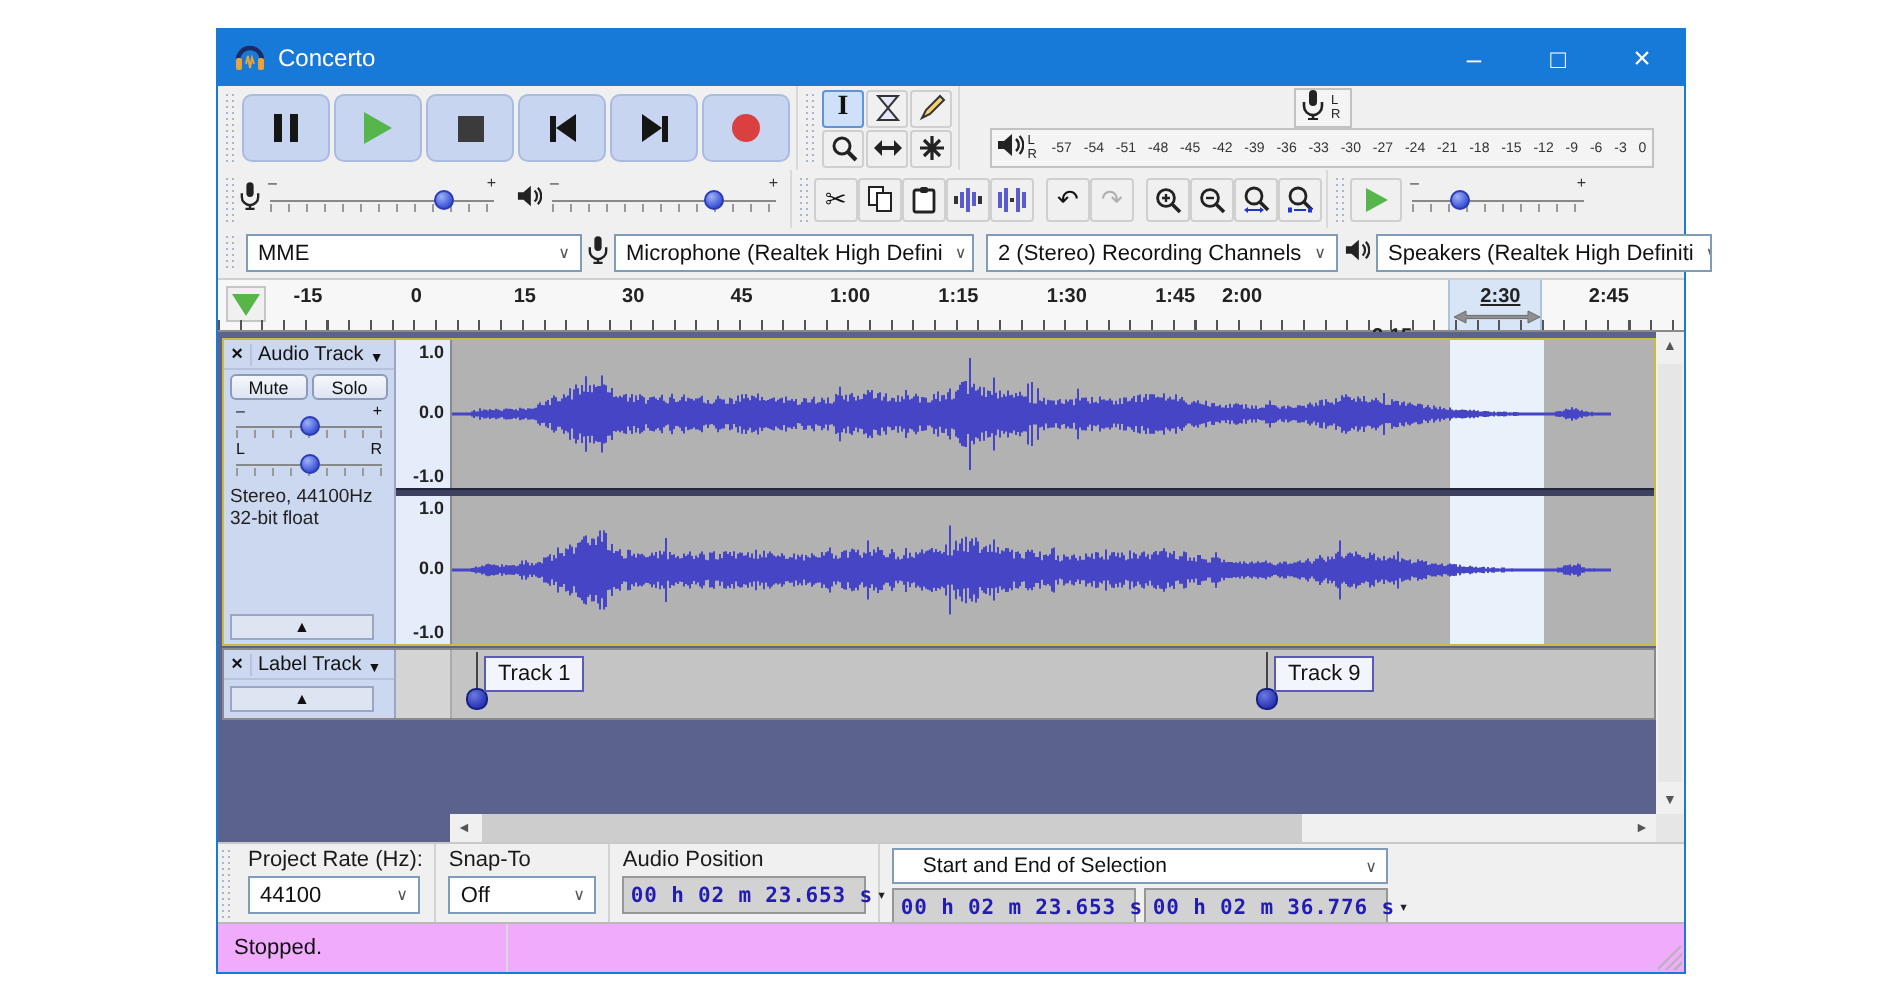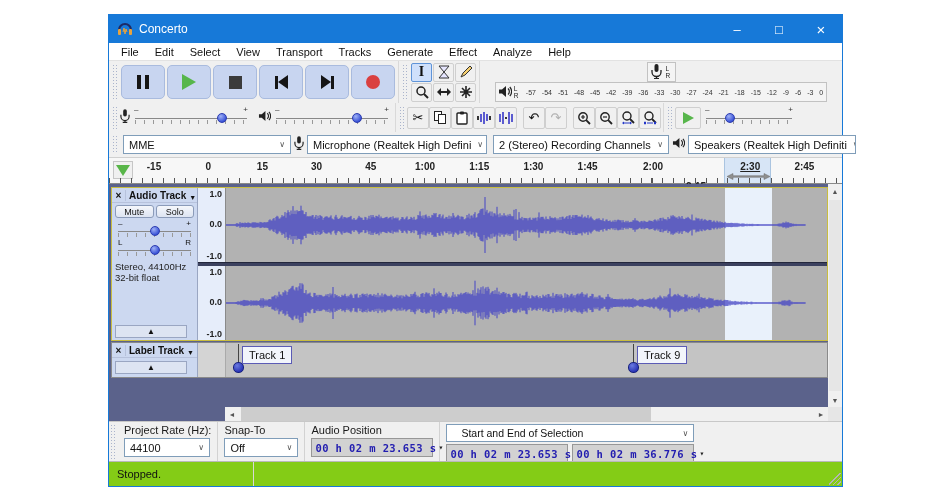--- a/index.html
+++ b/index.html
@@ -92,21 +92,21 @@
   .ruler-ticks { position:absolute; left:0; right:0; bottom:0; height:5px;
                  background-image:repeating-linear-gradient(to right,#555 0 1px,transparent 1px 10.85px); }
 
   
   .track-region { position:relative; flex:1; background:#5b628b; overflow:hidden; }
   .audio-track { position:absolute; left:2px; top:3px; right:14px; height:154px;
                  border:1px solid #c9bd3f; background:#ccd8f0; display:flex; }
   .panel { width:86px; flex:none; background:#ccd8f0; border-right:1px solid #9aa6c2; position:relative; }
   .p-header { height:15px; display:flex; align-items:center; border-bottom:1px solid #b7c2dc; }
   .p-close { width:14px; text-align:center; font-size:10px; font-weight:bold; border-right:1px solid #b7c2dc; }
-  .p-name { flex:1; padding-left:3px; font-size:10px; white-space:nowrap; display:flex; align-items:flex-end;font-weight:bold; }
+  .p-name { flex:1; padding-left:3px; font-size:10px; white-space:nowrap; display:flex; align-items:flex-end; }
   .p-caret { font-size:7px; margin-left:3px; }
   .ms-row { display:flex; gap:2px; padding:2px 3px 1px; }
   .ms-btn { flex:1; height:13px; font-size:9px; display:flex; align-items:center; justify-content:center;
             background:linear-gradient(#f5f7fb,#dde4f2); border:1px solid #8b9bb9; border-radius:3px; }
   .p-sliderrow { position:relative; height:19px; margin:0 6px; }
   .p-sliderrow .lab-l { position:absolute; left:0; top:0; font-size:8px; }
   .p-sliderrow .lab-r { position:absolute; right:0; top:0; font-size:8px; }
   .p-sliderrow .slider { position:absolute; left:0; right:0; bottom:0; margin:0; height:12px; }
   .p-sliderrow .slider .line { top:5px; } .p-sliderrow .slider .ticks { top:7px; }
   .p-sliderrow .thumb { top:0; }
@@ -153,21 +153,21 @@
   .sb-row { display:flex; gap:4px; }
   .sb-dd { height:19px; background:#fff; border:1px solid #7f9db9; display:flex; align-items:center;
            padding:0 5px; white-space:nowrap; }
   .sb-dd .chev { margin-left:auto; color:#555; font-size:8px; padding-left:8px; }
   .timefield { height:19px; background:#d2d2d2; border:1px solid #979797; display:flex; align-items:center;
                padding:0 3px; font-family:"DejaVu Sans Mono", monospace; font-size:10.5px; font-weight:bold;
                color:#221db0; letter-spacing:0.4px; white-space:nowrap; }
   .timefield .caret { color:#222; font-size:8px; margin-left:2px; letter-spacing:0; }
 
   
-  .statusbar { height:25px; background:#84cc16; border-top:1px solid #b9b9b9; display:flex;
+  .statusbar { height:25px; background:#f0abfc; border-top:1px solid #b9b9b9; display:flex;
                align-items:center; flex:none; position:relative; }
   .status-cell { width:145px; align-self:stretch; display:flex; align-items:center; padding-left:8px;
                  border-right:1px solid #d8d8d8; }
   .resize-grip { position:absolute; right:1px; bottom:1px; width:12px; height:12px;
     background-image:linear-gradient(135deg, transparent 0 45%, #b5b5b5 45% 52%, transparent 52% 63%,
       #b5b5b5 63% 70%, transparent 70% 81%, #b5b5b5 81% 88%, transparent 88%); }
 </style>
 </head>
 <body>
 
@@ -181,32 +181,20 @@
       <path d="M6 10 l1-4 1 6 1-5 1 3" stroke="#e8a33d" stroke-width="1" fill="none"></path>
     </svg>
     <span class="title">Concerto</span>
     <div class="win-controls">
       <div class="win-btn">–</div>
       <div class="win-btn">□</div>
       <div class="win-btn close">×</div>
     </div>
   </div>
 
-  <div class="menubar">
-    <span class="menu-item">File</span>
-    <span class="menu-item">Edit</span>
-    <span class="menu-item">Select</span>
-    <span class="menu-item">View</span>
-    <span class="menu-item">Transport</span>
-    <span class="menu-item">Tracks</span>
-    <span class="menu-item">Generate</span>
-    <span class="menu-item">Effect</span>
-    <span class="menu-item">Analyze</span>
-    <span class="menu-item">Help</span>
-  </div>
 
   <div class="tb-row row1">
     <div class="tb-cell">
       <div class="grip"></div>
       <div class="t-btn">
           <span class="pause-bars">
             <i></i>
             <i></i>
           </span>
         </div>
@@ -462,21 +450,21 @@
       </div>
     <span class="ruler-label" style="left: 45px;">-15</span>
     <span class="ruler-label" style="left: 99.2px;">0</span>
     <span class="ruler-label" style="left: 153.4px;">15</span>
     <span class="ruler-label" style="left: 207.6px;">30</span>
     <span class="ruler-label" style="left: 261.8px;">45</span>
     <span class="ruler-label" style="left: 316px;">1:00</span>
     <span class="ruler-label" style="left: 370.2px;">1:15</span>
     <span class="ruler-label" style="left: 424.4px;">1:30</span>
     <span class="ruler-label" style="left: 478.6px;">1:45</span>
-    <span class="ruler-label" style="left: 544px;">2:00</span>
+    <span class="ruler-label" style="left: 512px;">2:00</span>
     <span class="ruler-label" style="left: 587px; margin-top: 20px;">2:15</span>
     <span class="ruler-label insel" style="left: 641.2px;">2:30</span>
     <span class="ruler-label" style="left: 695.4px;">2:45</span>
     <div class="ruler-ticks"></div>
   </div>
 
   <div class="track-region">
 
     <div class="audio-track">
       <div class="panel">

